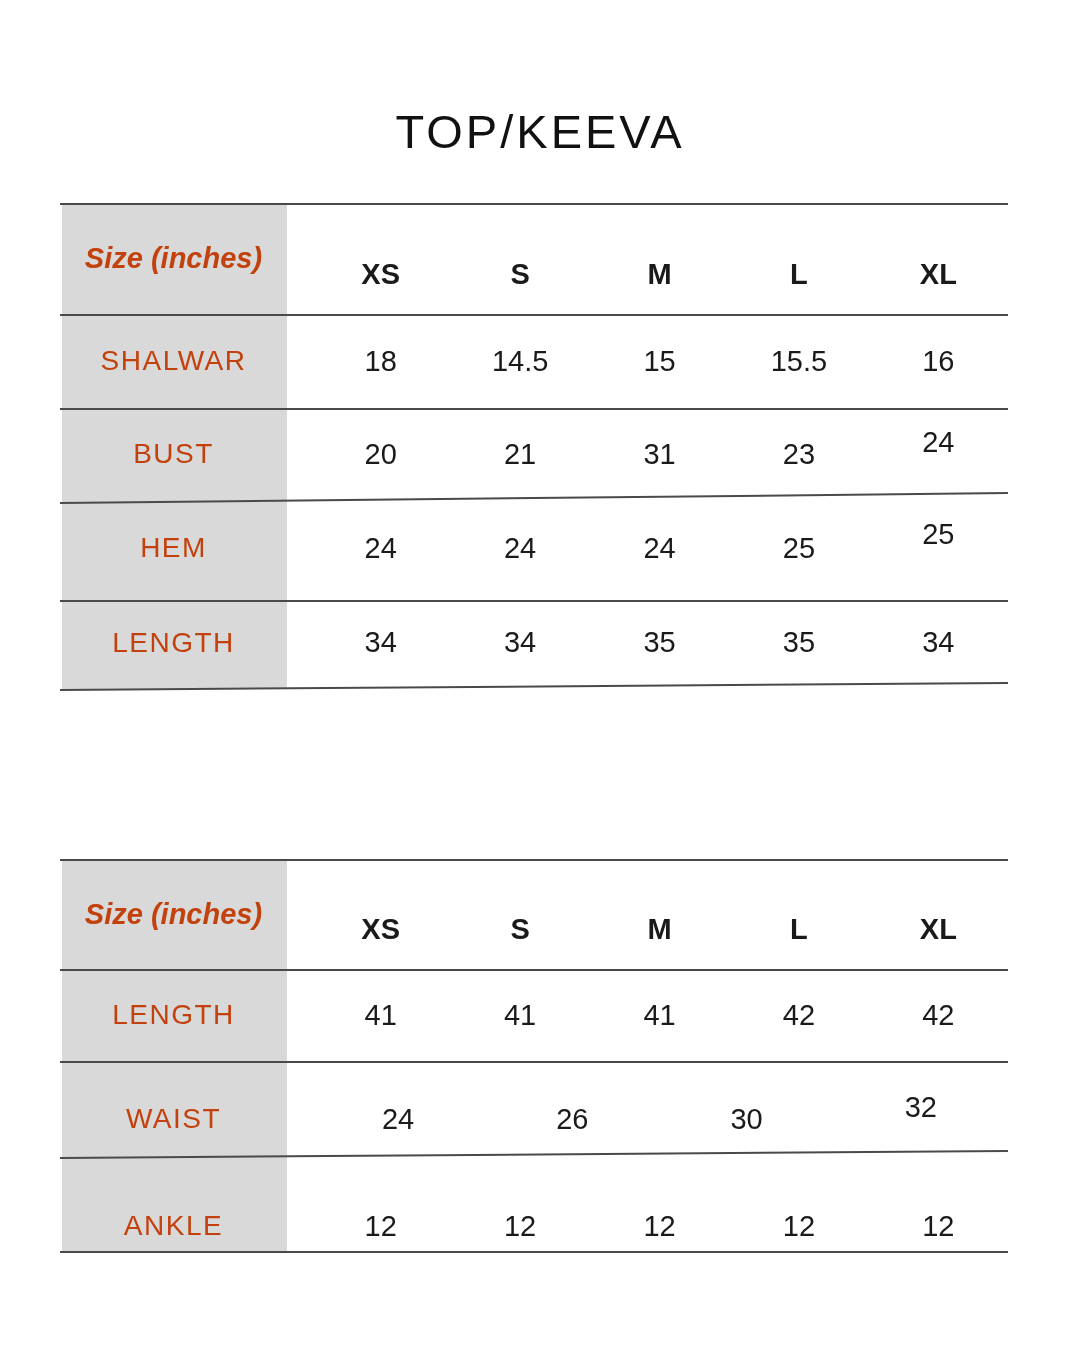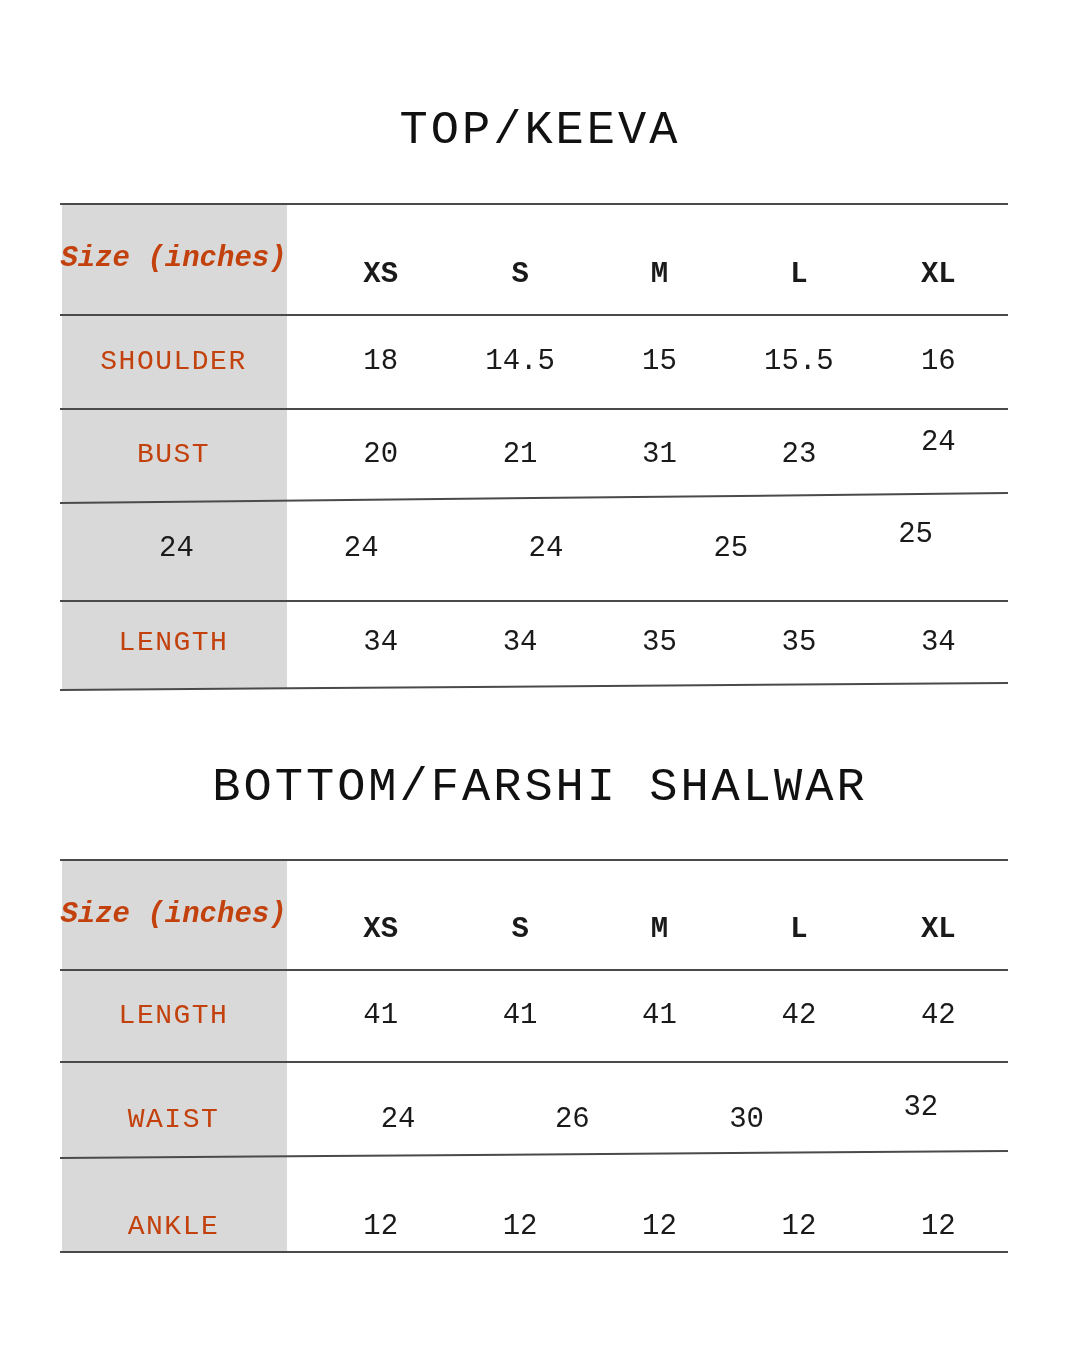--- a/index.html
+++ b/index.html
@@ -1,20 +1,20 @@
 <!DOCTYPE html>
 <html><head>
 <meta charset="utf-8">
 <style>
   html,body { margin:0; padding:0; background:#ffffff; }
   .page {
     position:relative;
     width:1080px; height:1350px;
     background:#ffffff;
-    font-family:Liberation Mono, monospace;
+    font-family:Liberation Sans, sans-serif;
     overflow:hidden;
     color:#111111;
   }
   .table-title {
     position:absolute; left:0; width:100%;
     margin:0; text-align:center;
     font-size:47px; font-weight:400; letter-spacing:3px;
     color:#111111; white-space:nowrap;
   }
   #title-1 { top:104px; }
@@ -67,21 +67,21 @@
       <div class="vals">
         <div class="vcell col-head">XS</div>
         <div class="vcell col-head">S</div>
         <div class="vcell col-head">M</div>
         <div class="vcell col-head">L</div>
         <div class="vcell col-head">XL</div>
       </div>
     </div>
 
     <div class="trow" style="height:94px">
-      <div class="label-cell">SHOULDER</div>
+      <div class="label-cell">SHALWAR</div>
       <div class="vals">
         <div class="vcell">18</div>
         <div class="vcell">14.5</div>
         <div class="vcell">15</div>
         <div class="vcell">15.5</div>
         <div class="vcell">16</div>
       </div>
     </div>
 
     <div class="trow" style="height:92px">
@@ -89,20 +89,21 @@
       <div class="vals">
         <div class="vcell">20</div>
         <div class="vcell">21</div>
         <div class="vcell">31</div>
         <div class="vcell">23</div>
         <div class="vcell" style="align-items:flex-start; padding-top:18px">24</div>
       </div>
     </div>
 
     <div class="trow" style="height:96px">
+      <div class="label-cell">HEM</div>
       <div class="vals">
         <div class="vcell">24</div>
         <div class="vcell">24</div>
         <div class="vcell">24</div>
         <div class="vcell">25</div>
         <div class="vcell" style="align-items:flex-start; padding-top:18px">25</div>
       </div>
     </div>
 
     <div class="trow" style="height:93px">
@@ -117,21 +118,20 @@
     </div>
 
     <div class="hline" style="top:0"></div>
     <div class="hline" style="top:111px"></div>
     <div class="hline" style="top:205px"></div>
     <div class="hline" style="top:299px; transform:rotate(-0.6deg)"></div>
     <div class="hline" style="top:397px"></div>
     <div class="hline" style="top:486px; transform:rotate(-0.42deg)"></div>
   </div>
 
-  <h1 class="table-title" id="title-2">BOTTOM/FARSHI SHALWAR</h1>
 
   <div class="size-table" id="table-2">
     <div class="col-shade"></div>
 
     <div class="trow" style="height:110px">
       <div class="label-cell header-label">Size (inches)</div>
       <div class="vals">
         <div class="vcell col-head">XS</div>
         <div class="vcell col-head">S</div>
         <div class="vcell col-head">M</div>

